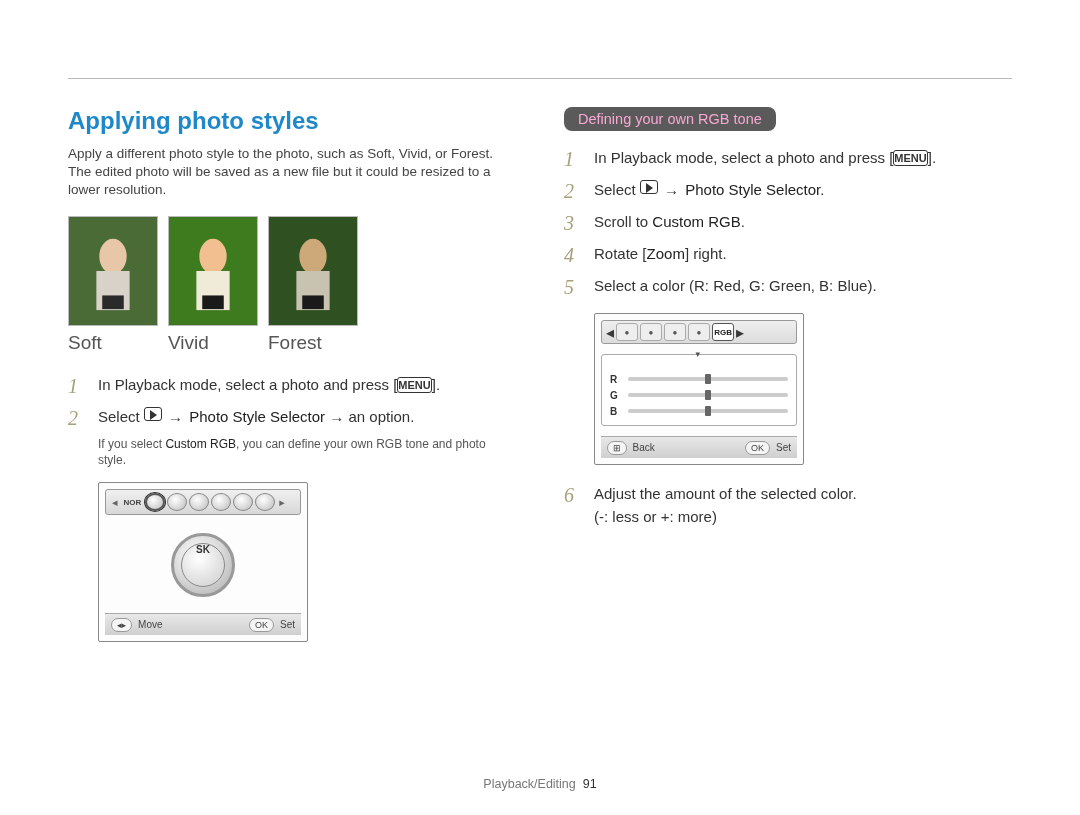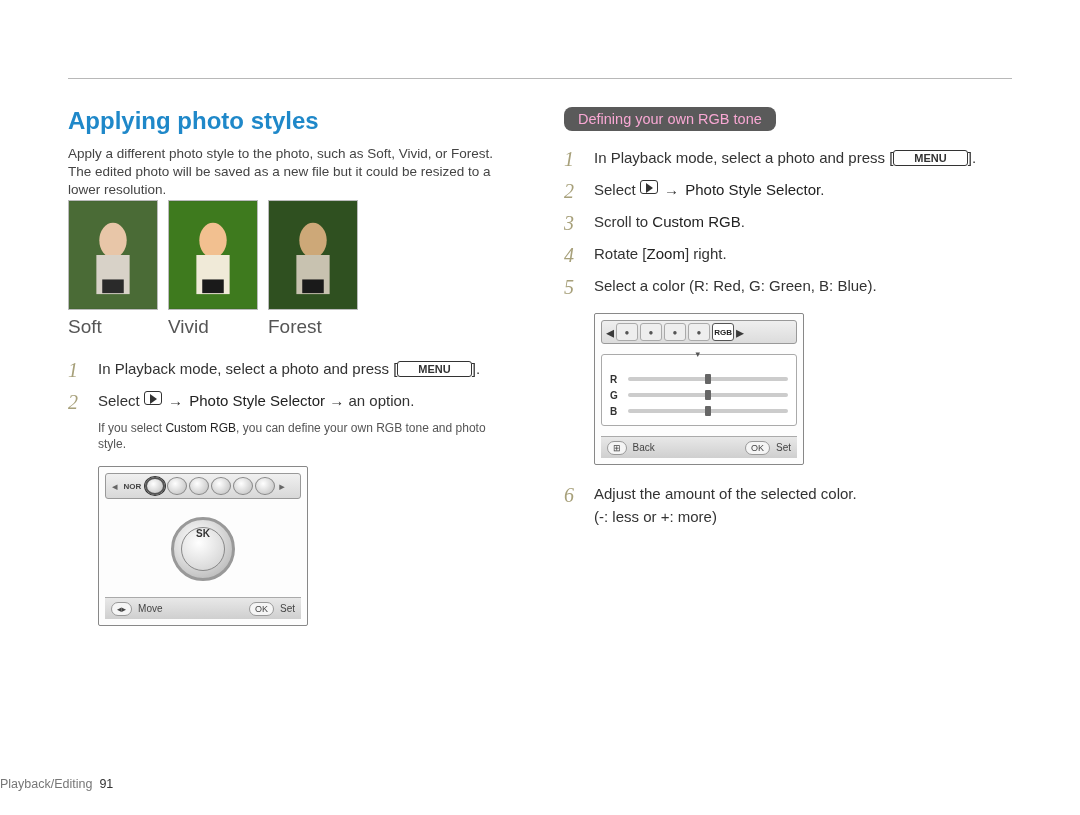--- a/index.html
+++ b/index.html
@@ -3,32 +3,32 @@
 <meta charset="utf-8">
 <style>
   * { box-sizing: border-box; margin: 0; padding: 0; }
   html, body { width: 1080px; height: 815px; background: #ffffff; font-family: Arial, Helvetica, sans-serif; color: #3a3a3a; }
   .page { padding: 78px 68px 0 68px; position: relative; height: 100%; }
   .header-title { font-size: 15px; color: #888; font-style: italic; font-weight: 400; margin-bottom: 6px; }
   .hr { border: none; border-top: 1px solid #b8b8b8; margin-bottom: 28px; }
   .cols { display: flex; gap: 48px; }
   .col { flex: 1 1 50%; }
   .h2 { font-size: 24px; font-weight: 700; color: #1f88c9; margin-bottom: 10px; }
-  .para { font-size: 13.5px; line-height: 1.35; color: #444; }
+  .para { font-size: 13.5px; line-height: 1.35; color: #444; margin-bottom: 16px; }
   .thumbs { display: flex; gap: 10px; margin-bottom: 6px; }
   .thumb { width: 90px; height: 110px; background: #3d5a2e; border: 1px solid #bbb; position: relative; overflow: hidden; display:flex; align-items:center; justify-content:center;}
   .thumb svg { width: 100%; height: 100%; }
   .thumb-labels { display: flex; gap: 10px; margin-bottom: 20px; }
   .thumb-label { width: 90px; font-size: 19px; color: #555; }
   .steps { list-style: none; }
   .step { display: flex; gap: 12px; margin-bottom: 8px; font-size: 15px; line-height: 1.5; color: #333; }
   .step-num { font-family: Georgia, 'Times New Roman', serif; font-style: italic; font-size: 20px; color: #a7a07a; min-width: 18px; line-height: 1.2; }
   .step-body { flex: 1; }
   .step-sub { font-size: 12px; color: #555; margin-left: 30px; margin-top: -2px; margin-bottom: 2px; line-height: 1.35; }
-  .inline-icon { display: inline-block; border: 1.5px solid #333; border-radius: 3px; padding: 0 20px; font-size: 11px; font-weight: bold; vertical-align: 1px; line-height: 14px; }
+  .inline-icon { display: inline-block; border: 1.5px solid #333; border-radius: 3px; padding: 0 0; font-size: 11px; font-weight: bold; vertical-align: 1px; line-height: 14px; }
   .inline-icon.play { padding: 0; width: 18px; height: 14px; position: relative; }
   .inline-icon.play::after { content: ""; position: absolute; left: 5px; top: 2px; border-left: 7px solid #333; border-top: 5px solid transparent; border-bottom: 5px solid transparent; }
   .arrow { display: inline-block; margin: 0 2px; }
   .bold { font-weight: normal; color: #222; }
   .pill { display: inline-block; background: #5a5a5a; color: #f9a8d4; border-radius: 8px; padding: 4px 14px; font-size: 14.5px; margin-bottom: 16px; }
   .screenshot-box { border: 1.5px solid #888; border-radius: 2px; padding: 6px; width: 210px; background: #fdfdfd; margin-top: 14px; margin-left: 30px; }
   .style-bar { background: linear-gradient(#f0f0f0,#d8d8d8); border: 1px solid #999; border-radius: 3px; height: 26px; display: flex; align-items: center; padding: 0 4px; gap: 2px; }
   .style-bar .chip { width: 20px; height: 18px; background: radial-gradient(circle at 40% 35%, #fff, #bbb); border: 1px solid #888; border-radius: 50%; }
   .style-bar .nor { font-size: 8px; font-weight: bold; color: #444; padding: 0 2px; }
   .style-bar .nav { font-size: 11px; color: #666; padding: 0 2px; }
@@ -39,21 +39,21 @@
   .btn-chip { display:inline-flex; align-items:center; gap:3px; border:1px solid #999; border-radius:9px; background:#f5f5f5; padding:0 5px; height:14px; font-size:9px; }
   .rgb-tabs { background: linear-gradient(#efefef,#dcdcdc); border:1px solid #999; border-radius:3px; height:24px; display:flex; align-items:center; padding:0 4px; gap:2px; margin-bottom:10px;}
   .rgb-tabs .t { width:22px; height:18px; border:1px solid #aaa; border-radius:3px; background:#eee; display:flex; align-items:center; justify-content:center; font-size:8px; color:#555; }
   .rgb-tabs .t.sel { background:#fff; border:1px solid #555; font-weight:bold; color:#222; }
   .rgb-sliders { border:1px solid #aaa; border-radius:3px; padding:6px 8px; background:#fff; margin-bottom:10px;}
   .slider-row { display:flex; align-items:center; gap:8px; height:16px; }
   .slider-label { width:10px; font-size:10px; font-weight:bold; color:#333; }
   .slider-track { flex:1; height:4px; background:#ccc; border-radius:2px; position:relative; }
   .slider-knob { position:absolute; left:48%; top:-3px; width:6px; height:10px; background:#666; border-radius:1px; }
   .marker { position:absolute; top:-12px; left:48%; font-size:9px; color:#555; }
-  .footer { position: absolute; bottom: 24px; left: 0; right: 0; text-align: left; font-size: 12.5px; color: #777; }
+  .footer { position: absolute; bottom: 24px; left: 0; right: 0; text-align: center; font-size: 12.5px; color: #777; }
   .footer .num { color: #333; }
 </style>
 </head>
 <body>
 
 <div class="page">
   <hr class="hr">
 
   <div class="cols">
 

